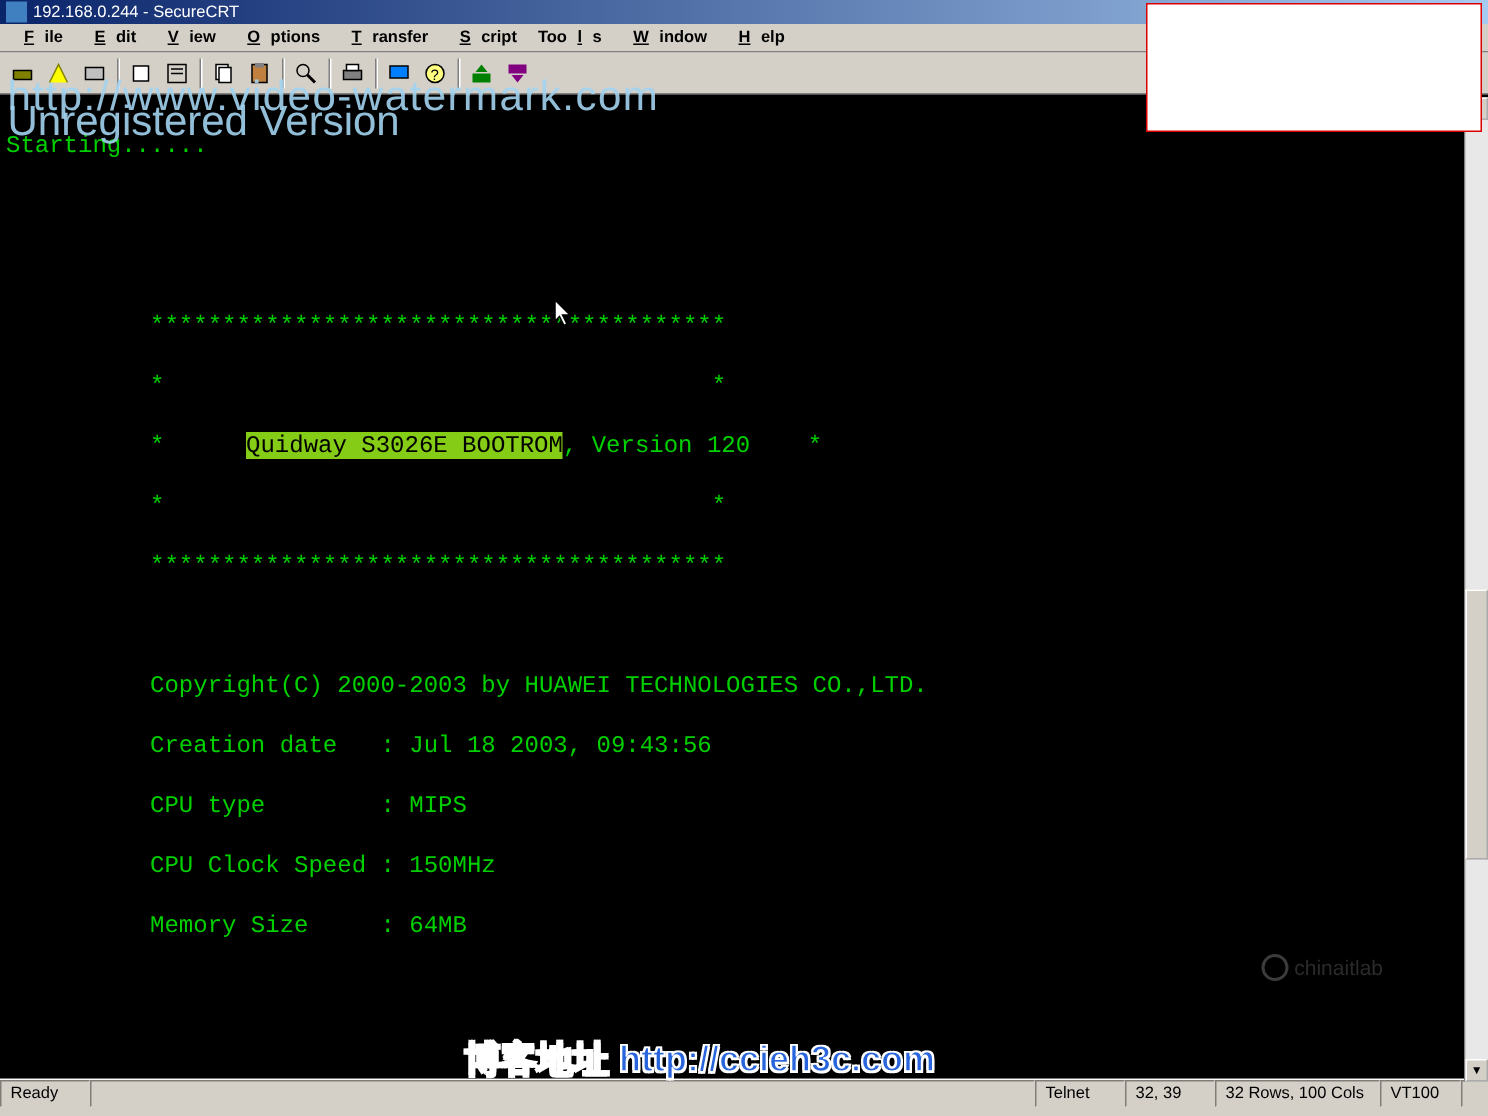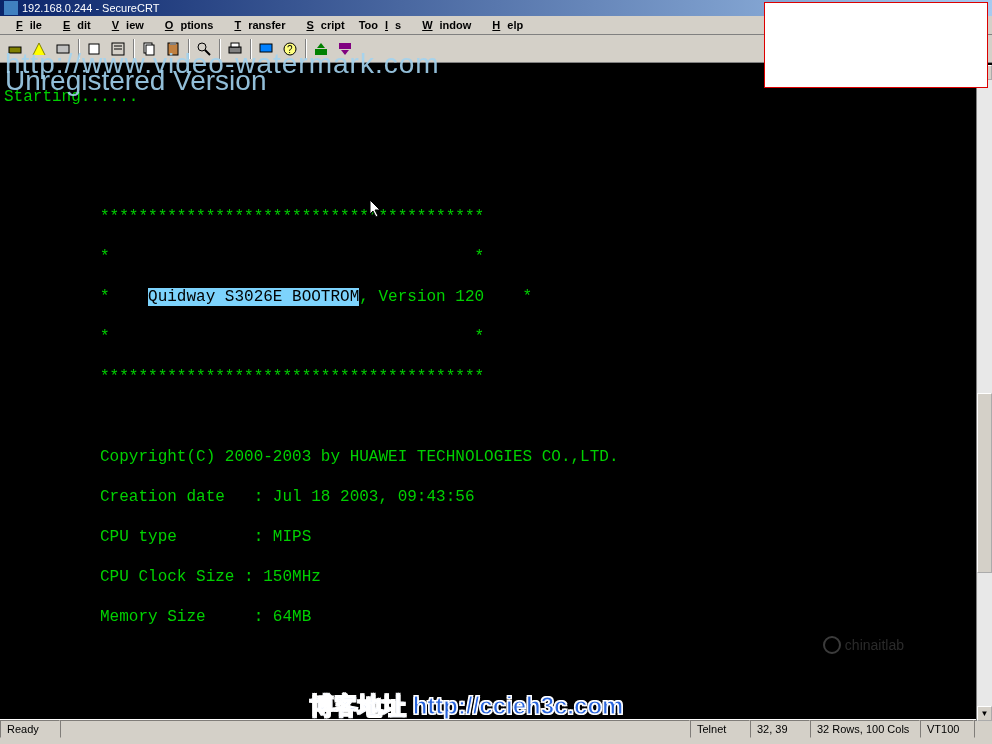--- a/index.html
+++ b/index.html
@@ -61,21 +61,21 @@
   font-family: "Courier New", monospace;
   font-size: 16px;
   line-height: 20px;
   height: 656px;
   overflow: hidden;
   position: relative;
   padding: 4px 0 0 4px;
   white-space: pre;
 }
 .terminal .line { height: 20px; }
-.terminal .highlight { background: #7dd3fc; color: #000; }
+.terminal .highlight { background: #84cc16; color: #000; margin-left: 16px; }
 .scroll-v {
   position: absolute;
   right: 0; top: 65px;
   width: 16px; height: 656px;
   background: #d4d0c8;
   border-left: 1px solid #808080;
 }
 .scroll-v .sb-btn {
   width:15px; height:15px; background:#d4d0c8;
   border:1px outset #fff;
@@ -120,21 +120,21 @@
   text-shadow: 1px 1px 0 #fff, -1px -1px 0 #fff, 1px -1px 0 #fff, -1px 1px 0 #fff;
   pointer-events:none;
 }
 .overlay-box {
   position:absolute; right:4px; top:2px;
   width:224px; height:86px;
   background:#fff; border:1px solid #d00;
   pointer-events:none;
 }
 .logo-wm {
-  position:absolute; right:88px; bottom:90px;
+  position:absolute; right:70px; bottom:90px;
   color:#555; opacity:.5; font-size:14px;
   font-family:sans-serif;
   pointer-events:none;
   display:flex; align-items:center; gap:4px;
 }
 .logo-wm .circ { width:18px;height:18px;border:2px solid #777;border-radius:50%; display:inline-block;}
 .cursor-arrow {
   position:absolute; left:370px; top:200px;
   width:12px; height:18px;
   pointer-events:none;
@@ -249,21 +249,21 @@
 <div class="line"></div>
 <div class="line">          ****************************************</div>
 <div class="line">          *                                      *</div>
 <div class="line"><span>          *    </span><span class="highlight">Quidway S3026E BOOTROM</span><span>, Version 120    *</span></div>
 <div class="line">          *                                      *</div>
 <div class="line">          ****************************************</div>
 <div class="line"></div>
 <div class="line">          Copyright(C) 2000-2003 by HUAWEI TECHNOLOGIES CO.,LTD.</div>
 <div class="line">          Creation date   : Jul 18 2003, 09:43:56</div>
 <div class="line">          CPU type        : MIPS</div>
-<div class="line">          CPU Clock Size : 150MHz</div>
+<div class="line">          CPU Clock Speed : 150MHz</div>
 <div class="line">          Memory Size     : 64MB</div>
 <div class="line"></div>
 <div class="line"></div>
 
 
 
 
 
 
 

